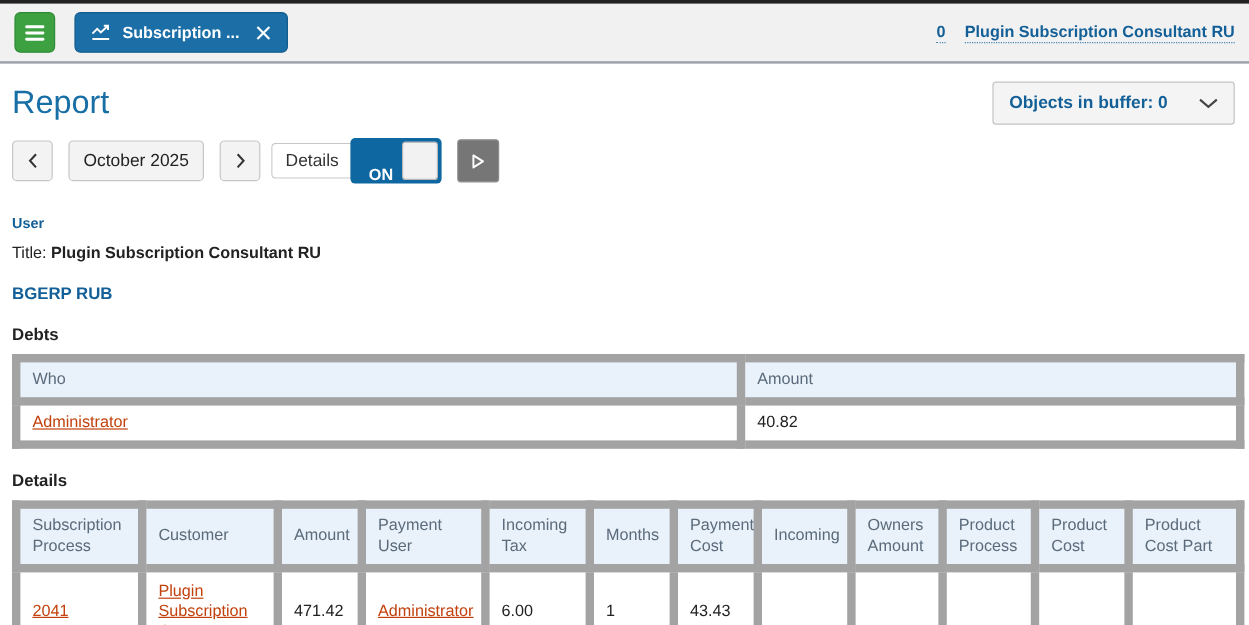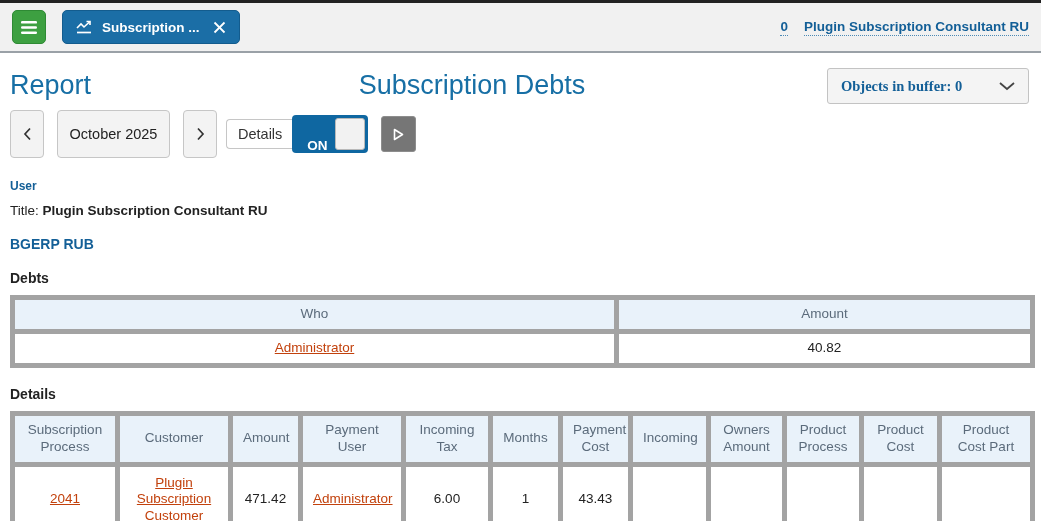--- a/index.html
+++ b/index.html
@@ -31,26 +31,26 @@
   }
   
   .content { padding:0 10px; position:relative; }
   .page-header { position:relative; height:40px; margin-top:13px; }
   .page-title { position:absolute; left:0; top:0; font-size:27px; color:#176fa5; line-height:38px; }
   .report-title { position:absolute; left:462px; transform:translateX(-50%); top:0; font-size:27px; color:#176fa5; line-height:38px; white-space:nowrap; }
   .buffer-btn {
     position:absolute; right:2px; top:2px; width:202px; height:36px;
     background:#f4f4f4; border:1px solid #c3c3c3; border-radius:3px;
     display:flex; align-items:center; justify-content:space-between; padding:0 13px;
-    color:#135f97; font-weight:bold; font-size:14.5px; cursor:pointer;font-family:Liberation Serif, serif;
+    color:#135f97; font-weight:bold; font-size:14.5px; cursor:pointer;
   }
   
   .toolbar { display:flex; align-items:center; margin-top:9px; height:38px; }
   .btn {
-    height:48px; background:#f3f3f3; border:1px solid #c6c6c6; border-radius:4px;
+    height:34px; background:#f3f3f3; border:1px solid #c6c6c6; border-radius:4px;
     display:flex; align-items:center; justify-content:center;
     font-size:14.5px; color:#222; cursor:pointer;
   }
   .btn-prev, .btn-next { width:34px; }
   .btn-month { width:113px; margin-left:13px; }
   .btn-next { margin-left:13px; }
   .details-ctrl { margin-left:9px; display:flex; align-items:center; }
   .details-label {
     height:30px; background:#fff; border:1px solid #c6c6c6; border-right:none;
     border-radius:4px 0 0 4px; display:flex; align-items:center; padding:0 11px;
@@ -72,21 +72,21 @@
     display:flex; align-items:center; justify-content:center; cursor:pointer;
   }
   
   .section-heading { color:#135f97; font-weight:bold; font-size:12px; margin-top:26px; }
   .title-line { margin-top:10px; font-size:13.5px; color:#222; }
   .title-line .bold { font-weight:bold; }
   .account-heading { color:#135f97; font-weight:bold; font-size:14px; margin-top:18px; }
   .table-heading { color:#222; font-weight:bold; font-size:14px; margin-top:18px; }
   
   table { border-collapse:collapse; width:1020px; margin-top:9px; font-size:13.5px; table-layout:fixed; }
-  th, td { border:5px solid #a3a3a3; padding:6px 10px; text-align:center; vertical-align:middle; line-height:1.25; }
+  th, td { border:7px solid #a3a3a3; padding:6px 10px; text-align:left; vertical-align:middle; line-height:1.25; }
   th { background:#e9f2fa; color:#5b6b7b; font-weight:normal; }
   .details-table td { padding:8px 10px; }
   a.link { color:#c2410c; text-decoration:underline; cursor:pointer; }
   .icon { display:flex; align-items:center; }
 </style>
 </head>
 <body>
 
 <div class="topbar">
   <div class="menu-btn">
@@ -119,21 +119,20 @@
   <div class="topbar-right">
     <a class="top-link">0</a>
     <a class="top-link">Plugin Subscription Consultant RU</a>
   </div>
 </div>
 
 <div class="content">
 
   <div class="page-header">
     <div class="page-title">Report</div>
-    <div class="report-title">Subscription Debts</div>
     <div class="buffer-btn">
       <span>Objects in buffer: 0</span>
       <span class="icon">
         <svg width="16" height="9" viewBox="0 0 16 9">
           <polyline points="1,1 8,7 15,1" stroke="#444" stroke-width="1.8" fill="none"></polyline>
         </svg>
       </span>
     </div>
   </div>
 

